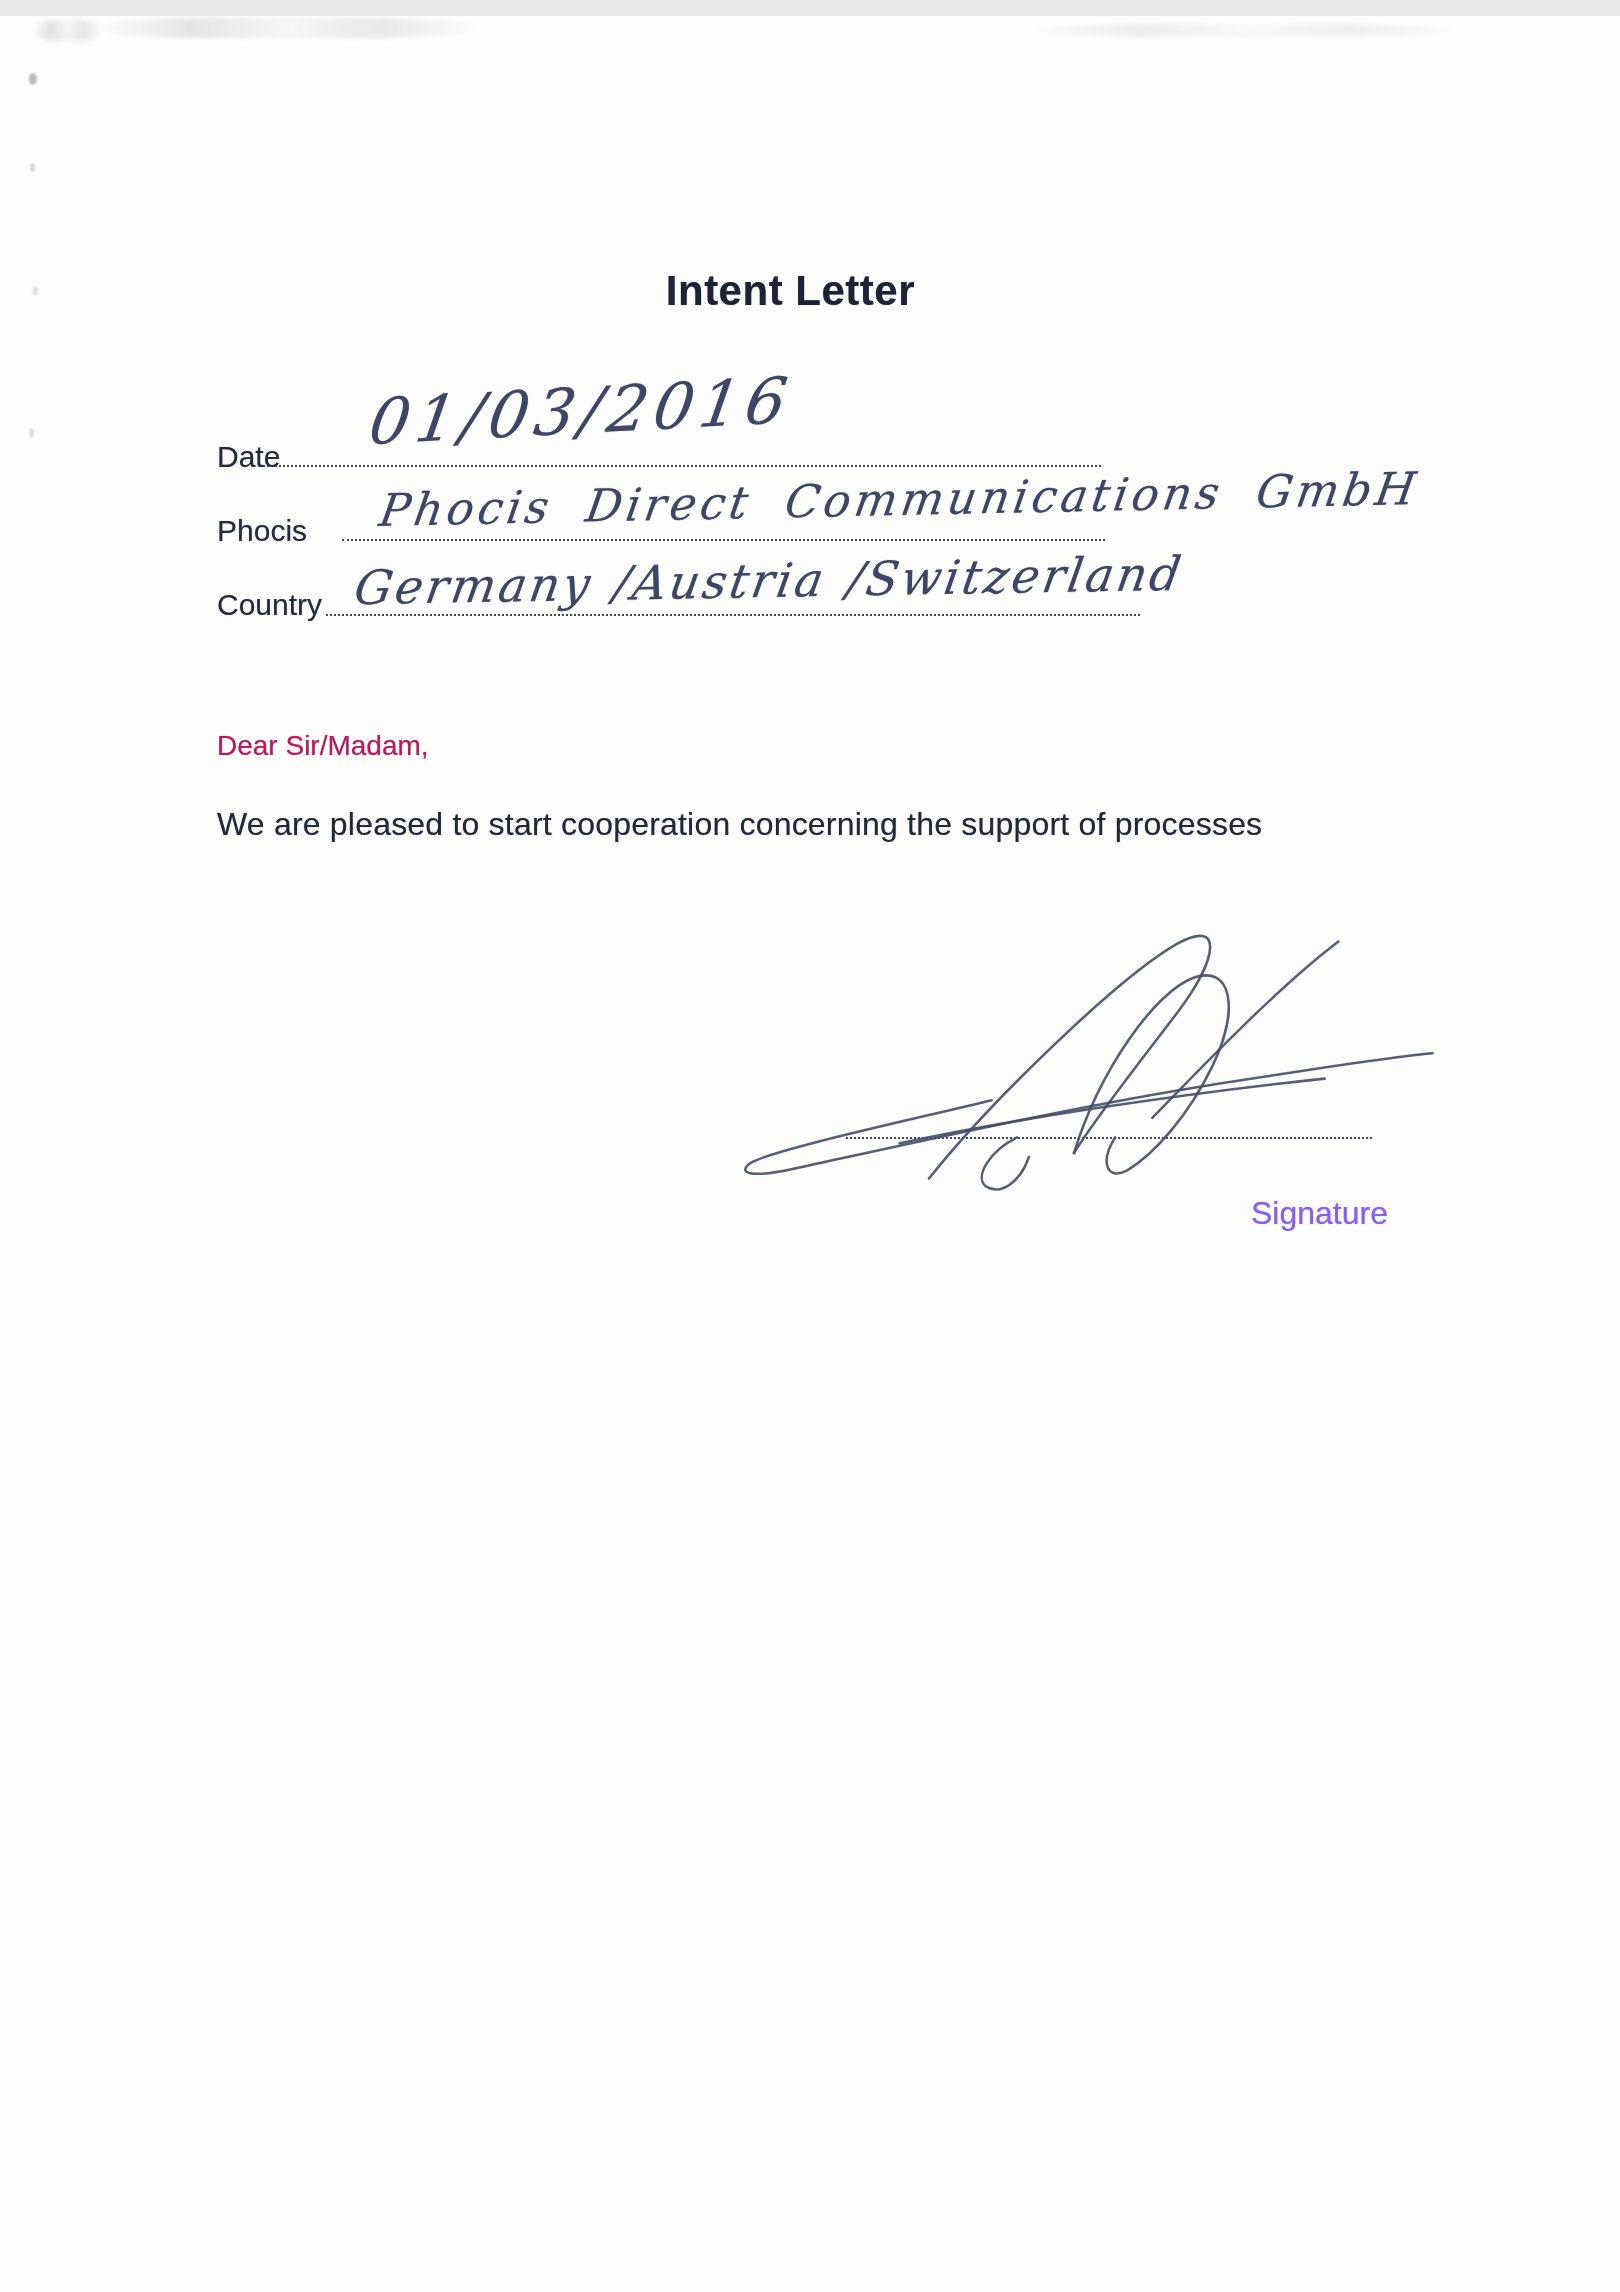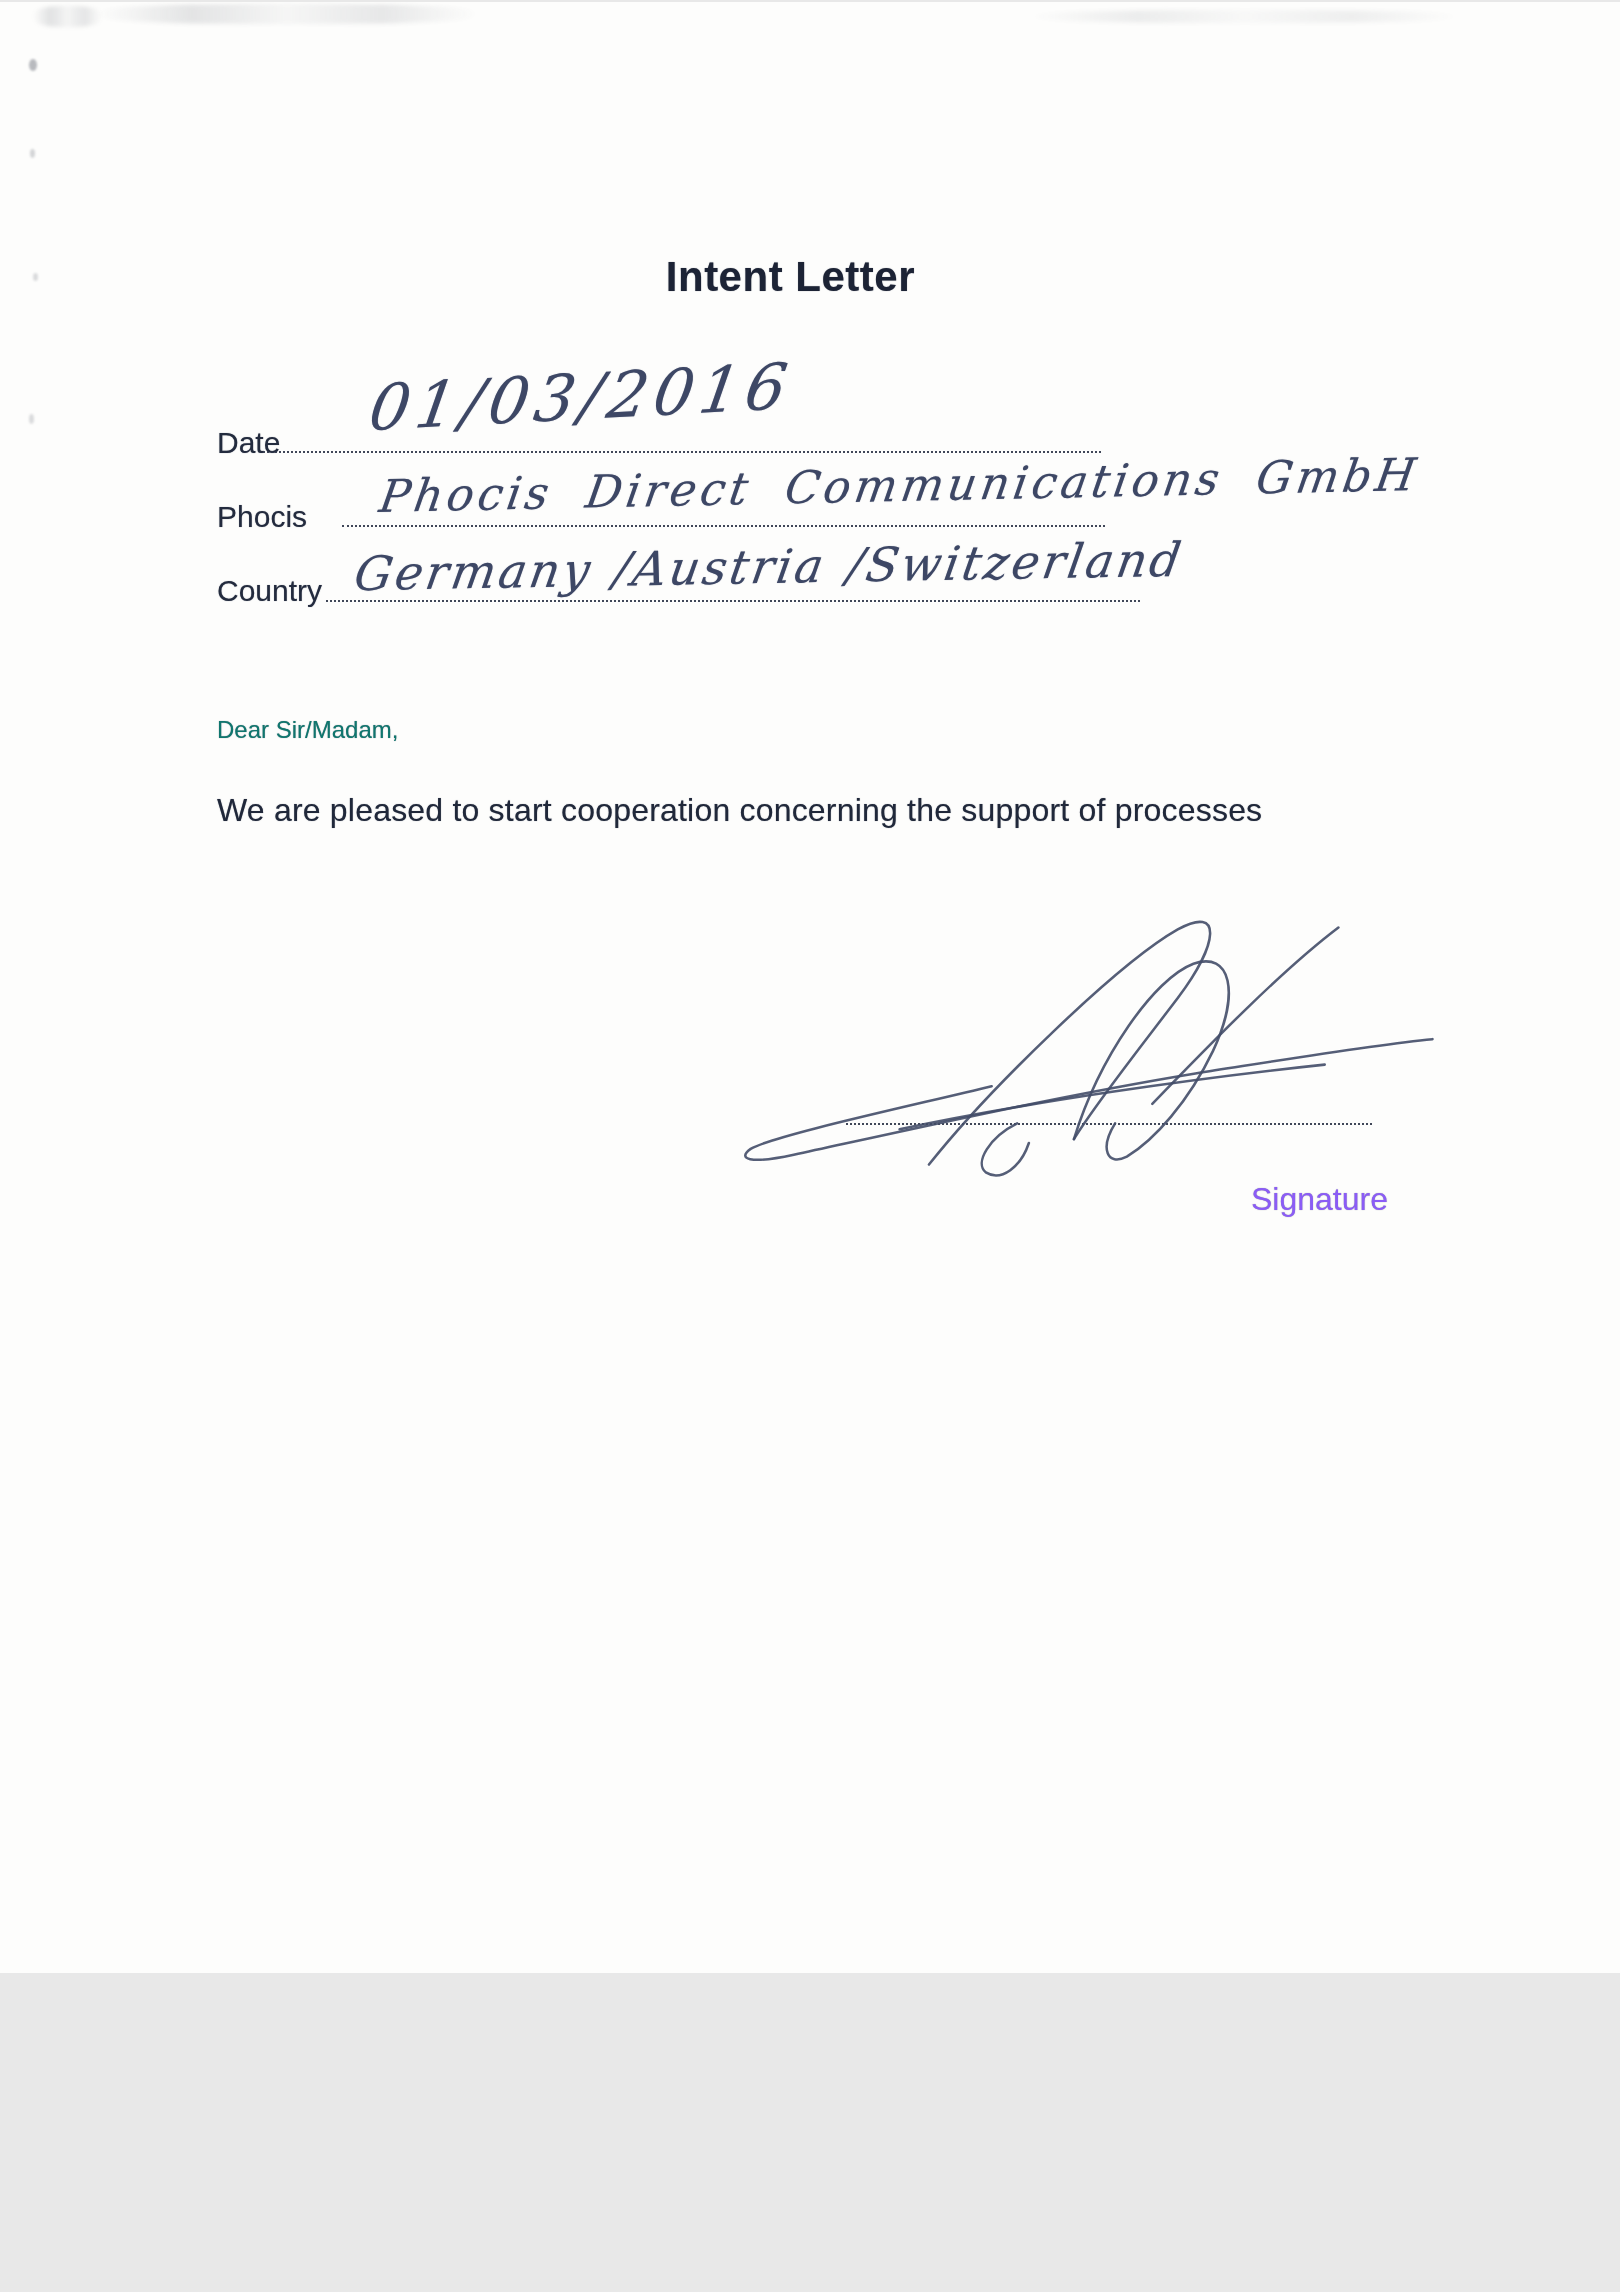--- a/index.html
+++ b/index.html
@@ -3,22 +3,22 @@
 <meta charset="utf-8">
 <style>
   html, body {
     margin: 0;
     padding: 0;
     background: #e8e8e8;
   }
   .page {
     position: relative;
     width: 1620px;
-    height: 1971px;
-    margin: 2px auto;
+    height: 2277px;
+    margin: 16px auto;
     background: #fdfdfc;
     overflow: hidden;
     font-family: "Liberation Sans", sans-serif;
     color: #1f2738;
   }
 
   
   .smudge {
     position: absolute;
     background: linear-gradient(90deg, rgba(90,95,105,0.00), rgba(90,95,105,0.35), rgba(90,95,105,0.10), rgba(90,95,105,0.30), rgba(90,95,105,0.00));
@@ -99,22 +99,22 @@
     left: 355px; top: 537px;
     font-size: 47px;
     letter-spacing: 2.9px;
     word-spacing: 3.9px;
     transform: rotate(-1deg) skewX(-10deg);
   }
 
   .salutation {
     position: absolute;
     left: 217px; top: 714px;
-    font-size: 24px;
-    color: #0f766e;
+    font-size: 28px;
+    color: #be185d;
     text-shadow: 0 0 1px rgba(32,40,58,0.5);
   }
   .body-line {
     position: absolute;
     left: 217px;
     font-size: 32px;
     color: #20283a;
     letter-spacing: 0.2px;
     text-shadow: 0 0 1px rgba(32,40,58,0.5);
     white-space: nowrap;

